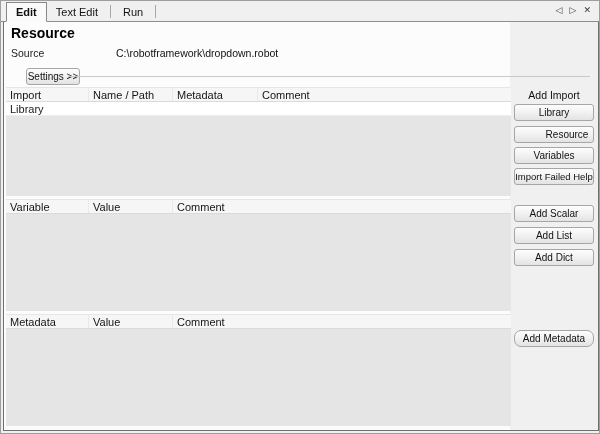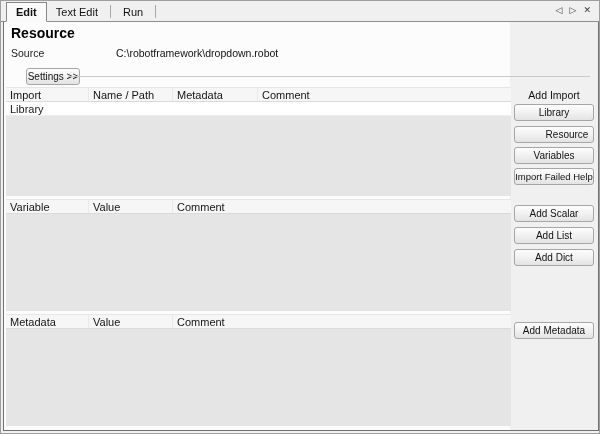--- a/index.html
+++ b/index.html
@@ -58,21 +58,21 @@
   .rail-label { position: absolute; width: 88px; text-align: center; font-size: 10.5px; color: #111; }
   .rail .btn { position: absolute; left: 4px; width: 80px; }
   .lbl-add-import   { top: 67px; }
   .btn-library      { top: 82px; }
   .btn-resource     { top: 104px; padding-left: 26px; }
   .btn-variables    { top: 125px; }
   .btn-import-help  { top: 146px; font-size: 9.5px; }
   .btn-add-scalar   { top: 183px; }
   .btn-add-list     { top: 205px; }
   .btn-add-dict     { top: 227px; }
-  .btn-add-metadata { top: 300px; }
+  .btn-add-metadata { top: 308px; border-radius: 7px; }
 </style>
 </head>
 <body>
 
 <div class="window">
 
   <div class="tabbar">
     <div class="tab active">Edit</div>
     <div class="tab">Text Edit</div>
     <div class="tabsep"></div>

